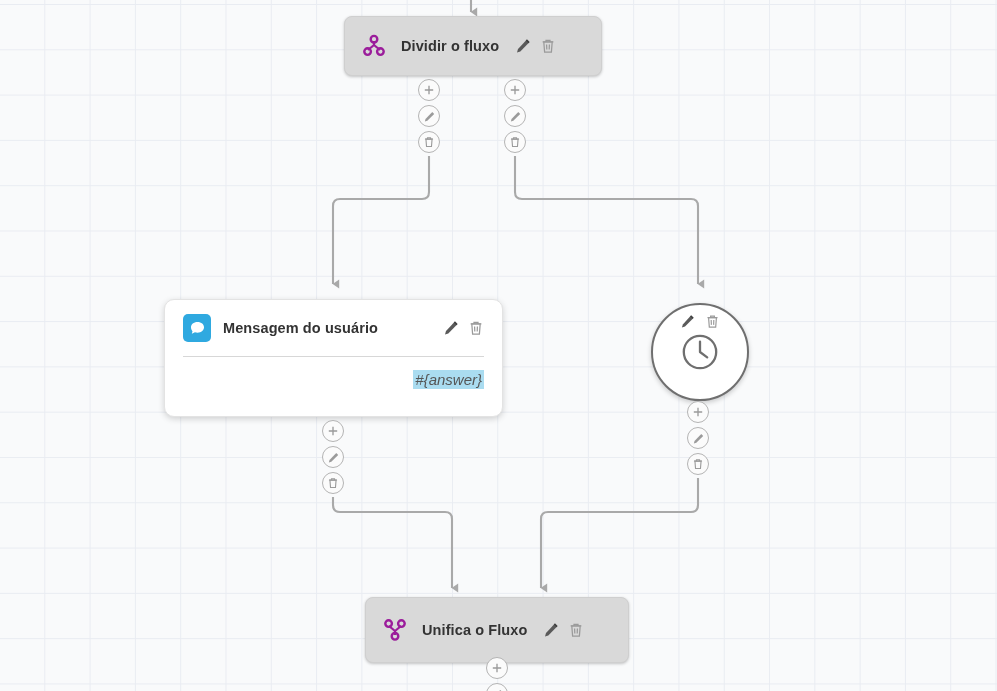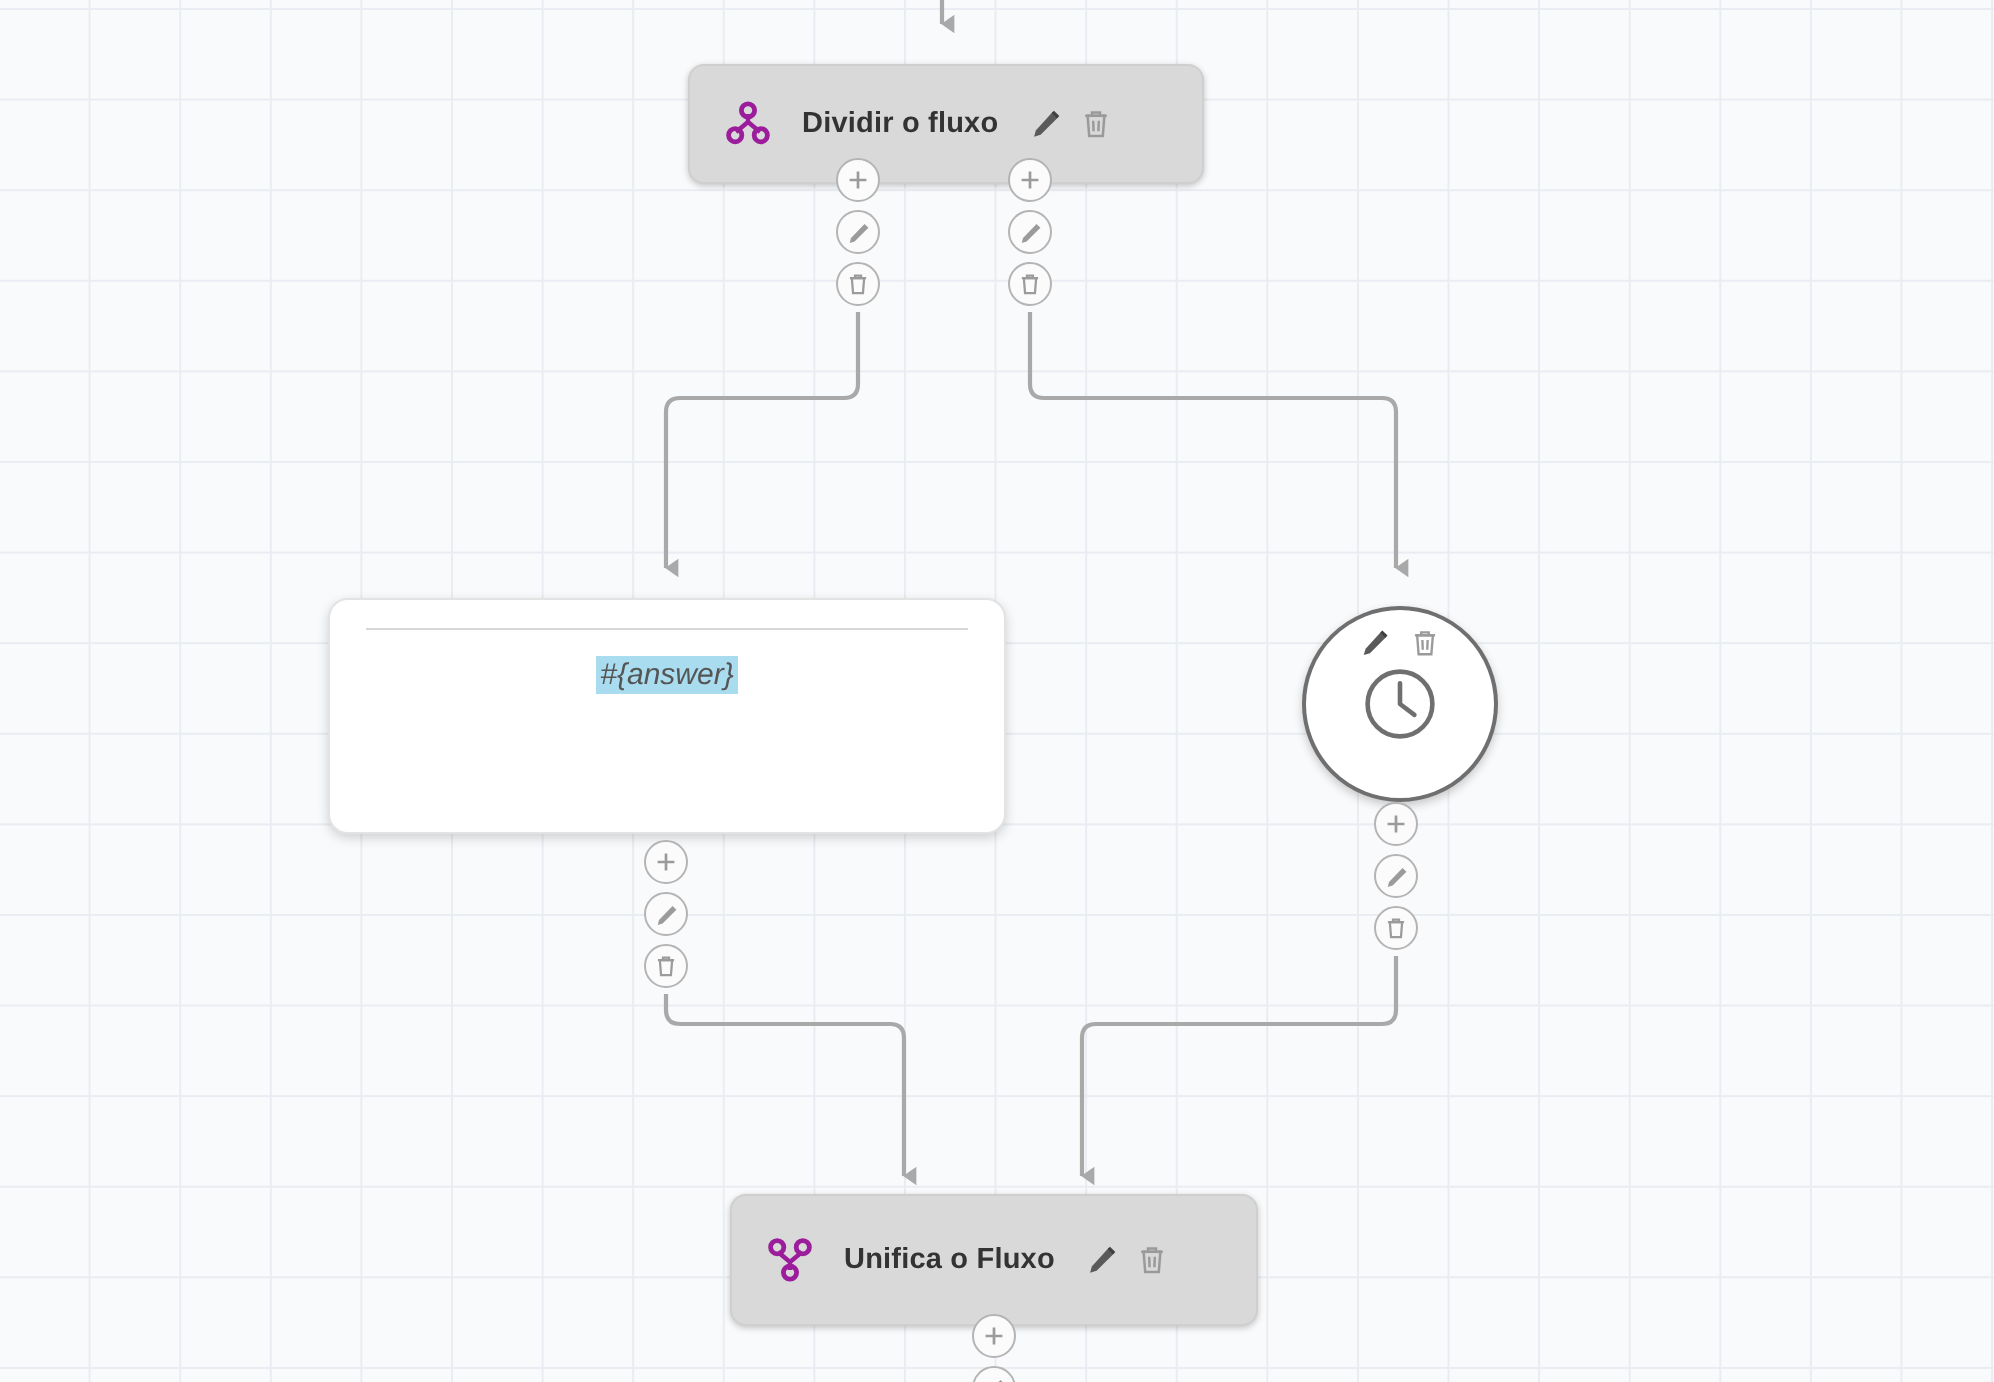--- a/index.html
+++ b/index.html
@@ -109,21 +109,21 @@
     margin-right: 12px;
     flex: 0 0 auto;
   }
   .msg-divider {
     height: 1px;
     background: #d7d7d7;
     margin: 14px 18px 0 18px;
   }
   .msg-body {
     padding: 14px 18px 16px 18px;
-    text-align: center;
+    text-align: right;
   }
   .msg-var {
     font-family: "Liberation Sans", sans-serif;
     font-style: italic;
     font-size: 15px;
     color: #555555;
     background: #aadcf0;
     padding: 1px 2px;
   }
 
@@ -192,21 +192,21 @@
       <path d="M515,156 L515,192 Q515,199 522,199 L691,199 Q698,199 698,206 L698,284" marker-end="url(#arr)"></path>
 
       <path d="M333,497 L333,505 Q333,512 340,512 L445,512 Q452,512 452,519 L452,588" marker-end="url(#arr)"></path>
 
       <path d="M698,478 L698,505 Q698,512 691,512 L548,512 Q541,512 541,519 L541,588" marker-end="url(#arr)"></path>
 
       <path d="M497,648 L497,657"></path>
     </g>
   </svg>
 
-  <div class="node node-grey" style="left:344px; top:32px; width:258px; height:60px;">
+  <div class="node node-grey" style="left:344px; top:16px; width:258px; height:60px;">
 
     <span class="node-icon">
       <svg width="26" height="26" viewBox="0 0 26 26">
         <g stroke="#9b1d9b" stroke-width="2.2" fill="none">
           <path d="M13,8 L13,12 M13,12 L7,17 M13,12 L19,17"></path>
         </g>
         <circle cx="13" cy="6.2" r="3.3" fill="none" stroke="#9b1d9b" stroke-width="2.4"></circle>
         <circle cx="6.6" cy="18.6" r="3.3" fill="none" stroke="#9b1d9b" stroke-width="2.4"></circle>
         <circle cx="19.4" cy="18.6" r="3.3" fill="none" stroke="#9b1d9b" stroke-width="2.4"></circle>
       </svg>
@@ -273,20 +273,50 @@
           <path d="M2.6,4.1 L13.4,4.1"></path>
           <path d="M6,4.1 L6,2.4 L10,2.4 L10,4.1"></path>
           <path d="M3.9,4.1 L4.7,14 L11.3,14 L12.1,4.1 Z"></path>
         </g>
       </svg>
     </span>
   </div>
 
   <div class="node node-white" style="left:164px; top:299px; width:339px; height:118px;">
 
+    <div class="msg-card-head">
+      <span class="msg-icon-box">
+        <svg width="17" height="17" viewBox="0 0 18 18">
+          <path d="M9,2.2 C13.1,2.2 15.9,4.6 15.9,7.8 C15.9,11 13.1,13.4 9,13.4
+                   C8.0,13.4 7.1,13.3 6.3,13.0 L3.0,14.6 L3.7,11.8
+                   C2.6,10.7 2.1,9.3 2.1,7.8 C2.1,4.6 4.9,2.2 9,2.2 Z" fill="#ffffff"></path>
+        </svg>
+      </span>
+
+      <span class="node-title">Mensagem do usuário</span>
+
+      <span class="hdr-actions">
+        <span class="ico-btn" title="Editar">
+          <svg width="16" height="16" viewBox="0 0 16 16">
+            <path d="M11.4,1.9 L14.1,4.6 L5.3,13.4 L2,14.4 L3,11.1 Z" fill="#5a5a5a"></path>
+            <path d="M11.4,1.9 L14.1,4.6" stroke="#3f3f3f" stroke-width="1.6"></path>
+          </svg>
+        </span>
+        <span class="ico-btn" title="Excluir">
+          <svg width="16" height="16" viewBox="0 0 16 16">
+            <g stroke="#9a9a9a" stroke-width="1.25" fill="none">
+              <path d="M2.6,3.9 L13.4,3.9"></path>
+              <path d="M6,3.9 L6,2.3 L10,2.3 L10,3.9"></path>
+              <path d="M3.8,3.9 L4.6,14 L11.4,14 L12.2,3.9 Z"></path>
+              <path d="M6.6,6.4 L6.8,11.6 M9.4,6.4 L9.2,11.6"></path>
+            </g>
+          </svg>
+        </span>
+      </span>
+    </div>
 
     <div class="msg-divider"></div>
 
     <div class="msg-body">
       <span class="msg-var">#{answer}</span>
     </div>
   </div>
 
   <div class="conn-stack" style="left:322px; top:420px;">
     <span class="conn-btn">

